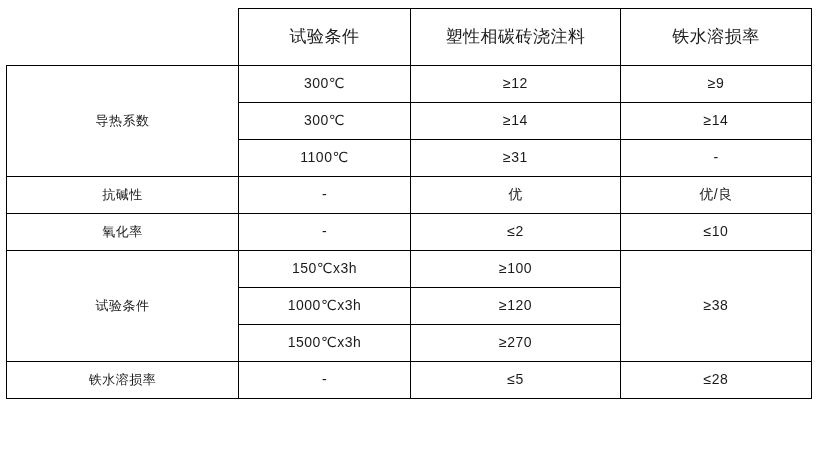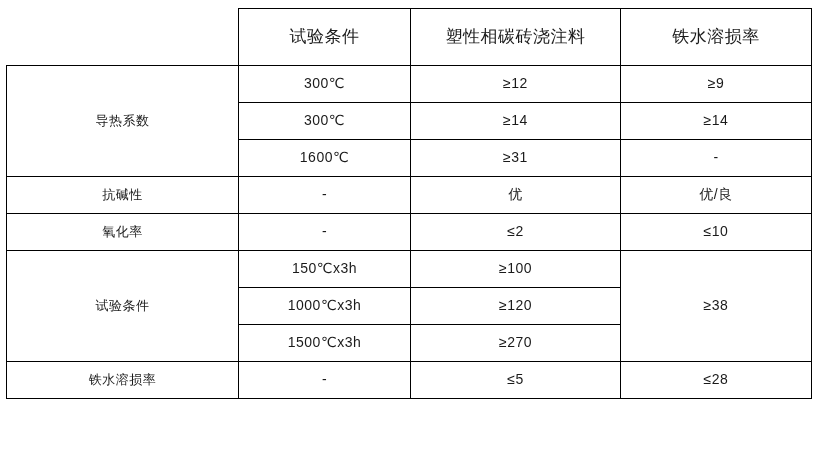--- a/index.html
+++ b/index.html
@@ -83,21 +83,21 @@
         <td>300℃</td>
         <td>≥12</td>
         <td>≥9</td>
       </tr>
       <tr>
         <td>300℃</td>
         <td>≥14</td>
         <td>≥14</td>
       </tr>
       <tr>
-        <td>1600℃</td>
+        <td>1100℃</td>
         <td>≥31</td>
         <td class="dash">-</td>
       </tr>
 
       <tr>
         <td class="rowlabel">抗碱性</td>
         <td class="dash">-</td>
         <td>优</td>
         <td>优/良</td>
       </tr>

